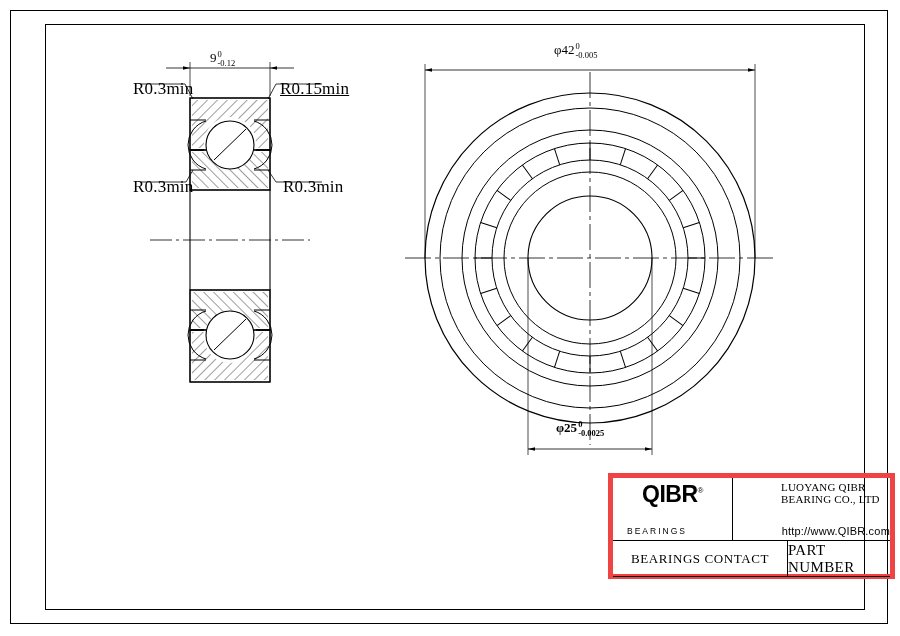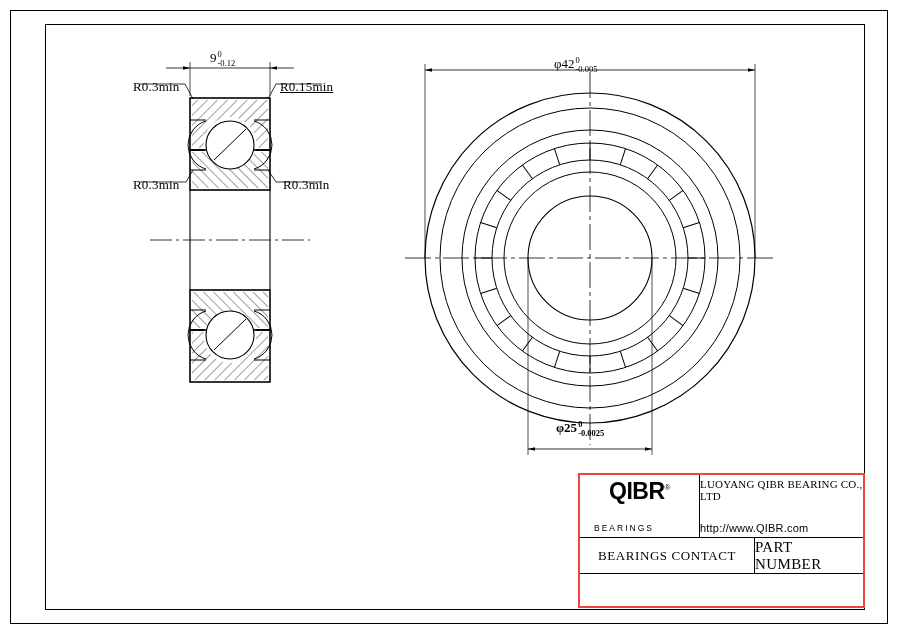--- a/index.html
+++ b/index.html
@@ -40,21 +40,21 @@
   svg.draw {
     position: absolute;
     left: 0;
     top: 0;
     width: 900px;
     height: 636px;
   }
   .lbl {
     position: absolute;
     font-family: "Liberation Serif", serif;
-    font-size: 13px;
+    font-size: 17px;
     white-space: nowrap;
     letter-spacing: 0.2px;
   }
   .tol {
     position: absolute;
     font-family: "Liberation Serif", serif;
     font-size: 13px;
     white-space: nowrap;
   }
   .tol .base { font-size: 13px; }
@@ -64,25 +64,25 @@
     font-size: 8.5px;
     line-height: 1.05;
     text-align: left;
     margin-left: 1px;
   }
   .tol .stack span { display: block; }
 
   
   #titleblock {
     position: absolute;
-    left: 578px;
+    left: 608px;
     top: 473px;
     width: 287px;
-    height: 135px;
-    border: 2px solid #ef4444;
+    height: 106px;
+    border: 5px solid #ef4444;
     box-sizing: border-box;
   }
   .tb-row1 {
     position: absolute;
     left: 0; top: 0;
     width: 100%;
     height: 63px;
     border-bottom: 1px solid #000;
     box-sizing: border-box;
     display: flex;
@@ -114,23 +114,24 @@
     font-size: 8.5px;
     letter-spacing: 2px;
     margin-top: 20px;
     align-self: flex-start;
     margin-left: 14px;
   }
   .tb-company {
     flex: 1;
     display: flex;
     flex-direction: column;
-    align-items: flex-start;
+    align-items: flex-end;
     justify-content: center;
     gap: 20px;
+    margin-left: 48px;
   }
   .tb-company .c1 {
     font-family: "Liberation Serif", serif;
     font-size: 11px;
     letter-spacing: 0.2px;
   }
   .tb-company .c2 {
     font-family: Liberation Sans, sans-serif;
     font-size: 11px;
     letter-spacing: 0.2px;
@@ -362,21 +363,21 @@
 
   <div class="lbl" style="left:133px; top:79px;">R0.3min</div>
   <div class="lbl" style="left:280px; top:79px;text-decoration:underline;">R0.15min</div>
   <div class="lbl" style="left:133px; top:177px;">R0.3min</div>
   <div class="lbl" style="left:283px; top:177px;">R0.3min</div>
 
   <div class="tol" style="left:210px; top:50px;">
     <span class="base">9</span><span class="stack"><span>0</span><span>-0.12</span></span>
   </div>
 
-  <div class="tol" style="left:554px; top:56px;">
+  <div class="tol" style="left:554px; top:42px;">
     <span class="base">φ42</span><span class="stack"><span>0</span><span>-0.005</span></span>
   </div>
 
   <div class="tol" style="left:556px; top:420px;font-weight:bold;">
     <span class="base">φ25</span><span class="stack"><span>0</span><span>-0.0025</span></span>
   </div>
 
   <div id="titleblock">
 
     <div class="tb-row1">

